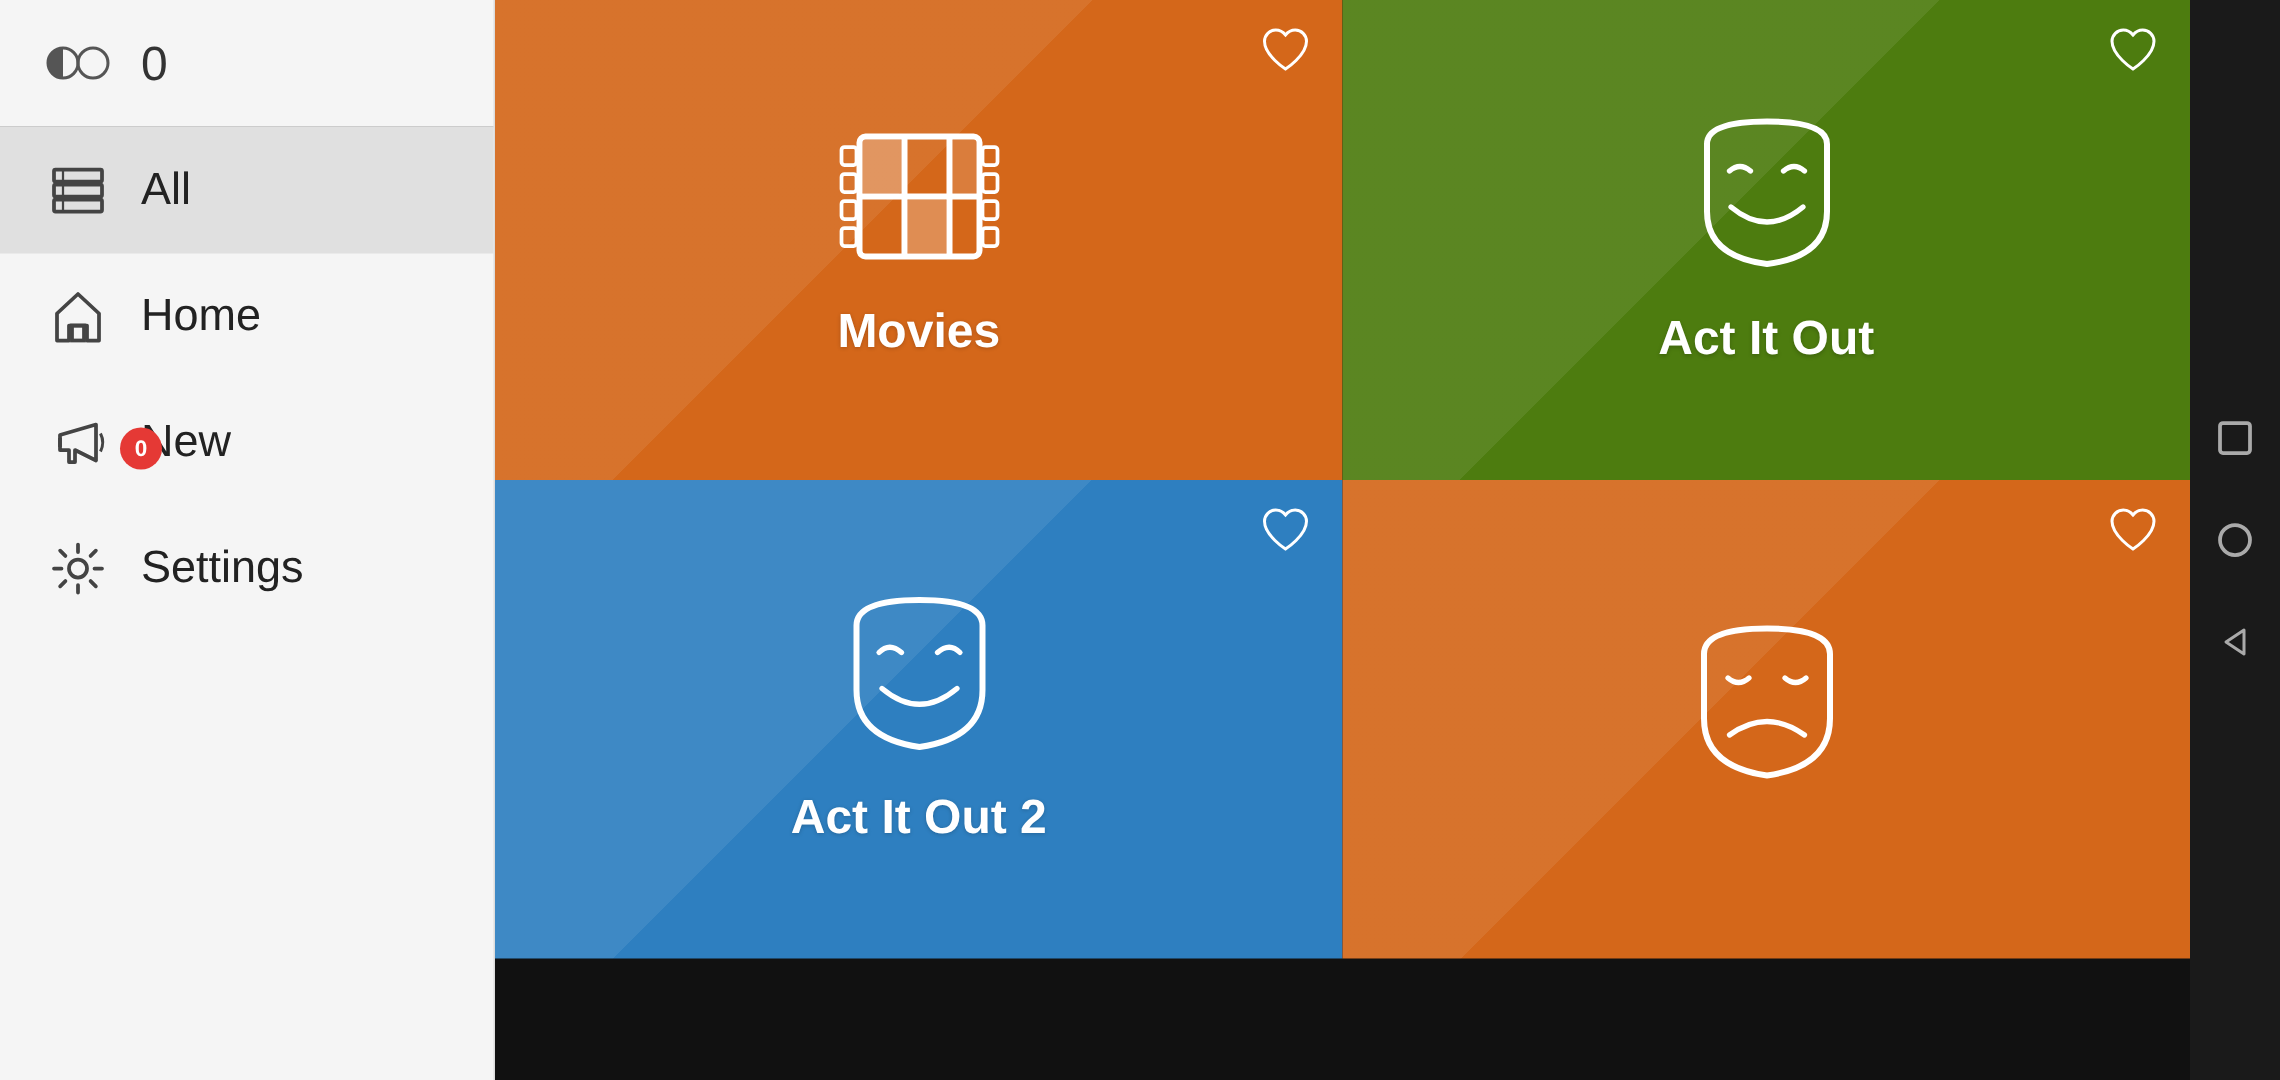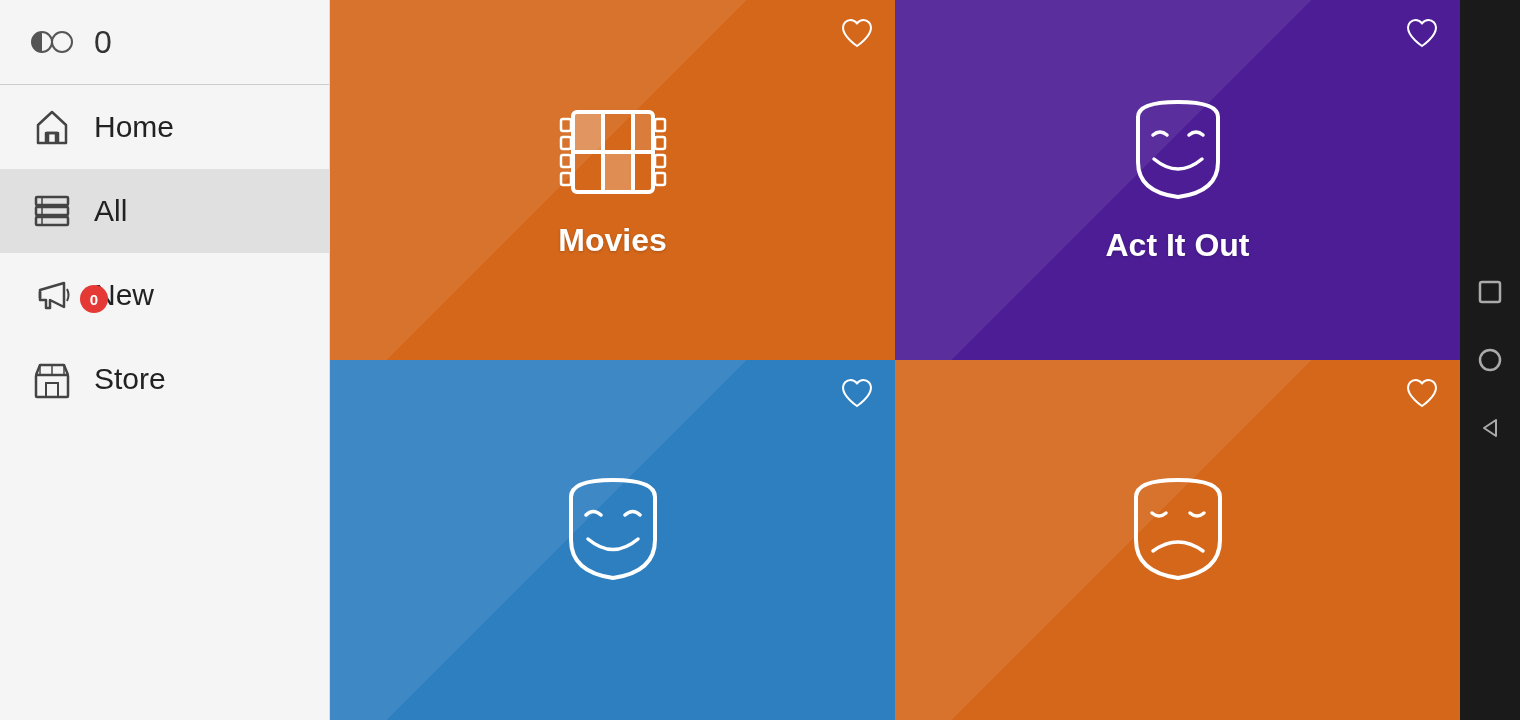--- a/index.html
+++ b/index.html
@@ -90,39 +90,39 @@
       justify-content: center;
       font-size: 15px;
       color: white;
       font-weight: bold;
       z-index: 2;
     }
 
     
     .main {
       flex: 1;
-      height: 720px;
+      height: 639px;
       display: grid;
       grid-template-columns: 1fr 1fr;
       grid-template-rows: 1fr 1fr;
       position: relative;
     }
 
     .card {
       position: relative;
       overflow: hidden;
       display: flex;
       flex-direction: column;
       align-items: center;
       justify-content: center;
       cursor: pointer;
     }
 
     .card-orange { background: #d4671a; }
-    .card-blue { background: #4c1d95; }
+    .card-blue { background: #4d7c0f; }
     .card-blue2 { background: #2e7fc0; }
     .card-orange2 { background: #d4671a; }
 
     
     .card::before {
       content: '';
       position: absolute;
       top: 0; left: 0;
       width: 100%; height: 100%;
       background: linear-gradient(135deg, rgba(255,255,255,0.08) 0%, rgba(255,255,255,0.08) 45%, transparent 45%);
@@ -184,78 +184,72 @@
     <div class="nav-icon toggle-icon">
       <svg class="toggle-svg" viewBox="0 0 44 24" fill="none" xmlns="http://www.w3.org/2000/svg">
 
         <circle cx="12" cy="12" r="10" stroke="#555" stroke-width="2" fill="none"></circle>
         <circle cx="32" cy="12" r="10" stroke="#555" stroke-width="2" fill="none"></circle>
 
         <path d="M12 2 A10 10 0 0 0 12 22 Z" fill="#555"></path>
       </svg>
     </div>
     <span class="counter-text">0</span>
-  </div>
-
-  <div class="nav-item">
-    <div class="nav-icon">
-      <svg width="40" height="40" viewBox="0 0 40 40" fill="none">
-        <path d="M6 18 L20 5 L34 18 L34 36 L26 36 L26 26 L14 26 L14 36 L6 36 Z" stroke="#444" stroke-width="2.5" fill="none" stroke-linejoin="round"></path>
-        <rect x="16" y="26" width="8" height="10" stroke="#444" stroke-width="2.5" fill="none"></rect>
-      </svg>
-    </div>
-    <span class="nav-label">Home</span>
   </div>
 
   <div class="nav-item active">
     <div class="nav-icon">
       <svg width="40" height="40" viewBox="0 0 40 40" fill="none">
         <rect x="4" y="6" width="32" height="8" rx="1" stroke="#444" stroke-width="2.5" fill="none"></rect>
         <rect x="4" y="16" width="32" height="8" rx="1" stroke="#444" stroke-width="2.5" fill="none"></rect>
         <rect x="4" y="26" width="32" height="8" rx="1" stroke="#444" stroke-width="2.5" fill="none"></rect>
         <line x1="10" y1="6" x2="10" y2="14" stroke="#444" stroke-width="1.5"></line>
         <line x1="10" y1="16" x2="10" y2="24" stroke="#444" stroke-width="1.5"></line>
         <line x1="10" y1="26" x2="10" y2="34" stroke="#444" stroke-width="1.5"></line>
       </svg>
     </div>
     <span class="nav-label">All</span>
   </div>
 
+  <div class="nav-item">
+    <div class="nav-icon">
+      <svg width="40" height="40" viewBox="0 0 40 40" fill="none">
+        <path d="M6 18 L20 5 L34 18 L34 36 L26 36 L26 26 L14 26 L14 36 L6 36 Z" stroke="#444" stroke-width="2.5" fill="none" stroke-linejoin="round"></path>
+        <rect x="16" y="26" width="8" height="10" stroke="#444" stroke-width="2.5" fill="none"></rect>
+      </svg>
+    </div>
+    <span class="nav-label">Home</span>
+  </div>
+
 
   <div class="nav-item">
     <div class="nav-icon" style="position:relative;">
       <svg width="40" height="40" viewBox="0 0 40 40" fill="none">
 
         <path d="M8 15 L8 25 L14 25 L14 33 L18 33 L18 25 L32 32 L32 8 Z" stroke="#444" stroke-width="2.5" fill="none" stroke-linejoin="round"></path>
         <path d="M8 17 L8 23" stroke="#444" stroke-width="2.5"></path>
 
         <path d="M35 14 Q38 20 35 26" stroke="#444" stroke-width="2" fill="none"></path>
       </svg>
       <div class="badge">0</div>
     </div>
     <span class="nav-label">New</span>
   </div>
 
 
-
   <div class="nav-item">
     <div class="nav-icon">
       <svg width="40" height="40" viewBox="0 0 40 40" fill="none">
-        <rect x="4" y="16" width="32" height="22" rx="1" stroke="#444" stroke-width="2.5" fill="none"></rect>
-        <path d="M4 16 L8 6 L32 6 L36 16" stroke="#444" stroke-width="2.5" fill="none" stroke-linejoin="round"></path>
-        <line x1="4" y1="16" x2="36" y2="16" stroke="#444" stroke-width="2"></line>
-        <rect x="14" y="24" width="12" height="14" stroke="#444" stroke-width="2" fill="none"></rect>
-        <line x1="20" y1="16" x2="20" y2="6" stroke="#444" stroke-width="1.5"></line>
-
-        <line x1="8" y1="16" x2="8" y2="6" stroke="#444" stroke-width="1.5"></line>
-        <line x1="32" y1="16" x2="32" y2="6" stroke="#444" stroke-width="1.5"></line>
-      </svg>
-    </div>
-    <span class="nav-label">Store</span>
-  </div>
+        <circle cx="20" cy="20" r="6" stroke="#444" stroke-width="2.5" fill="none"></circle>
+        <path d="M20 4 L20 9 M20 31 L20 36 M4 20 L9 20 M31 20 L36 20 M8.1 8.1 L11.6 11.6 M28.4 28.4 L31.9 31.9 M31.9 8.1 L28.4 11.6 M11.6 28.4 L8.1 31.9" stroke="#444" stroke-width="2.5" stroke-linecap="round"></path>
+      </svg>
+    </div>
+    <span class="nav-label">Settings</span>
+  </div>
+
 
 </div>
 
 <div class="main">
 
   <div class="card card-orange">
     <button class="heart-btn">
       <svg width="36" height="36" viewBox="0 0 36 36" fill="none">
         <path d="M18 30 C18 30 4 21 4 11.5 C4 7.4 7.4 4 11.5 4 C14.1 4 16.4 5.3 18 7.3 C19.6 5.3 21.9 4 24.5 4 C28.6 4 32 7.4 32 11.5 C32 21 18 30 18 30Z" stroke="white" stroke-width="2" fill="none"></path>
       </svg>
@@ -317,20 +311,21 @@
       
       <svg width="120" height="110" viewBox="0 0 120 110" fill="none">
         <path d="M18 22 Q18 5 60 5 Q102 5 102 22 L102 65 Q102 97 60 103 Q18 97 18 65 Z" stroke="white" stroke-width="4" fill="none"></path>
 
         <path d="M33 40 Q40 33 48 40" stroke="white" stroke-width="3.5" fill="none" stroke-linecap="round"></path>
         <path d="M72 40 Q80 33 87 40" stroke="white" stroke-width="3.5" fill="none" stroke-linecap="round"></path>
 
         <path d="M35 64 Q60 85 85 64" stroke="white" stroke-width="3.5" fill="none" stroke-linecap="round"></path>
       </svg>
     </div>
+    <span class="card-label">Act It Out 2</span>
   </div>
 
   <div class="card card-orange2">
     <button class="heart-btn">
       <svg width="36" height="36" viewBox="0 0 36 36" fill="none">
         <path d="M18 30 C18 30 4 21 4 11.5 C4 7.4 7.4 4 11.5 4 C14.1 4 16.4 5.3 18 7.3 C19.6 5.3 21.9 4 24.5 4 C28.6 4 32 7.4 32 11.5 C32 21 18 30 18 30Z" stroke="white" stroke-width="2" fill="none"></path>
       </svg>
     </button>
     <div class="card-icon">
       

